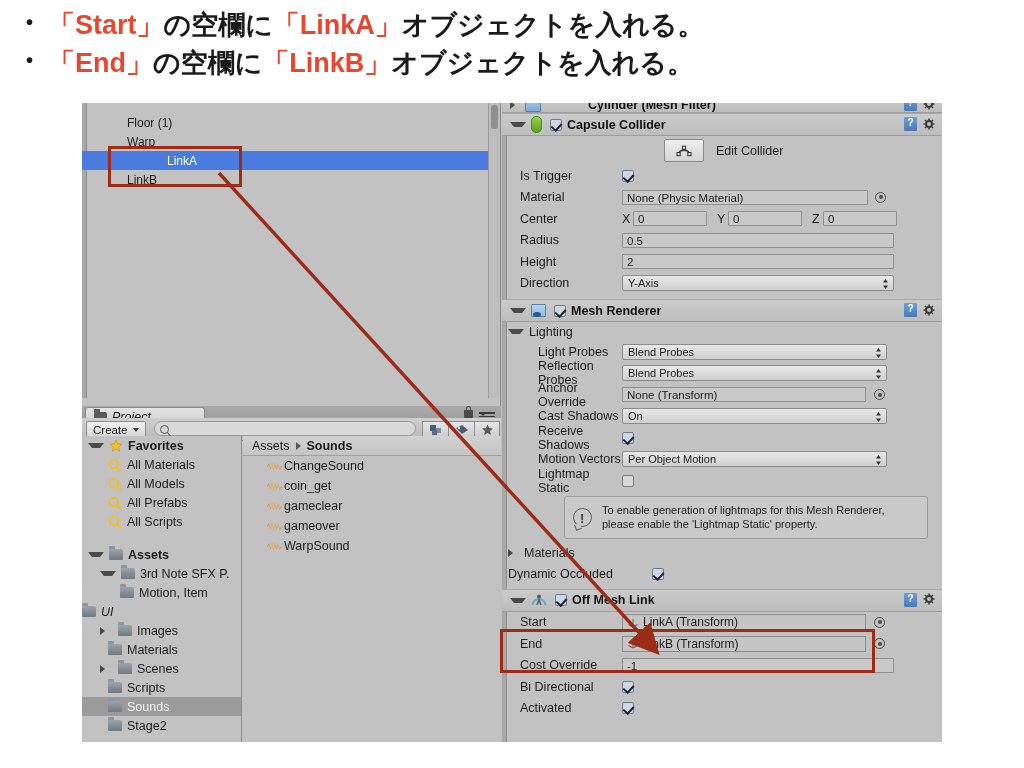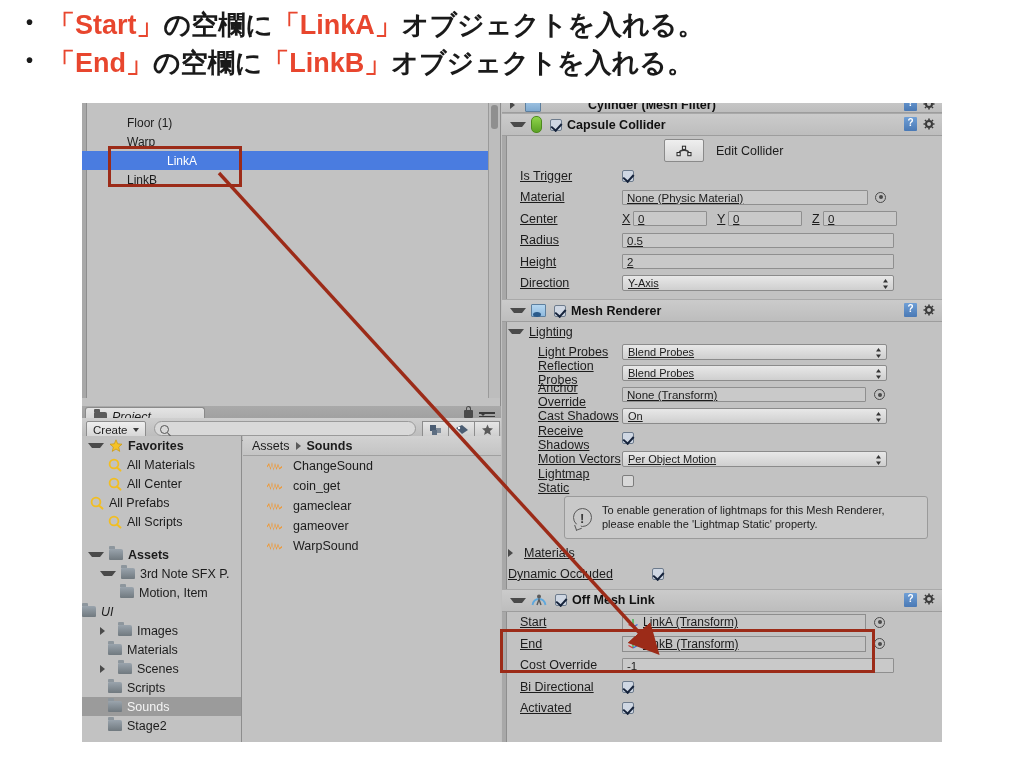--- a/index.html
+++ b/index.html
@@ -151,21 +151,21 @@
   }
   .proj-right { position:absolute; left:161px; top:0; right:0; bottom:0; background:#c2c2c2; }
   .breadcrumb {
     height:19px; background: linear-gradient(#d2d2d2,#c4c4c4);
     border-bottom:1px solid #a0a0a0;
     display:flex; align-items:center; gap:6px; padding-left:9px;
     font-size:12.5px; color:#1c1c1c;
   }
   .bc-arrow { width:0;height:0;border-top:4px solid transparent;border-bottom:4px solid transparent;border-left:5px solid #5a5a5a; }
   .asset-row {
-    height:20px; display:flex; align-items:center; gap:11px; padding-left:24px;
+    height:20px; display:flex; align-items:center; gap:2px; padding-left:24px;
     font-size:12.5px; color:#1c1c1c;
   }
   .audio-ico {
     width:15px; height:10px; flex:0 0 15px; position:relative;
   }
   .audio-ico svg{display:block;}
 
   .tree-row {
     height:19px; display:flex; align-items:center; gap:5px;
     font-size:12.5px; color:#1c1c1c; white-space:nowrap;
@@ -208,21 +208,21 @@
     position:relative; box-sizing:border-box;
   }
   .cb.on::after{
     content:''; position:absolute; left:2px; top:1px; width:5px; height:8px;
     border:solid #15223a; border-width:0 2px 2px 0; transform:rotate(42deg);
   }
   .cb.off{ background:#d8d8d8; border-color:#7d7d7d;}
 
   .frow {
     position:relative; height:21.5px; display:flex; align-items:center;
-    font-size:12.5px; color:#1c1c1c;text-decoration:underline;
+    font-size:12.5px; color:#1c1c1c;
   }
   .flabel { width:120px; flex:0 0 120px; padding-left:18px; box-sizing:border-box; }
   .flabel.ind { padding-left:36px; }
   .fld {
     height:15px; background:#c9c9c9; border:1px solid #8f8f8f;
     display:flex; align-items:flex-end; padding-left:4px; box-sizing:border-box;
     font-size:11.5px; color:#1c1c1c; border-radius:1px;
   }
   .popup {
     height:16px; background: linear-gradient(#e8e8e8,#cfcfcf);
@@ -362,23 +362,23 @@
                   <circle cx="6" cy="6" r="4.4" fill="none" stroke="#f2be22" stroke-width="1.8"></circle>
                   <path d="M9 9.4 L12.4 12.6" stroke="#f2be22" stroke-width="2" stroke-linecap="round"></path>
                 </svg></span>
             <span>All Materials</span>
           </div>
           <div class="tree-row" style="padding-left:26px;">
             <span class="mag-ico"><svg width="14" height="14" viewBox="0 0 14 14">
                   <circle cx="6" cy="6" r="4.4" fill="none" stroke="#f2be22" stroke-width="1.8"></circle>
                   <path d="M9 9.4 L12.4 12.6" stroke="#f2be22" stroke-width="2" stroke-linecap="round"></path>
                 </svg></span>
-            <span>All Center</span>
-          </div>
-          <div class="tree-row" style="padding-left:8px;">
+            <span>All Models</span>
+          </div>
+          <div class="tree-row" style="padding-left:26px;">
             <span class="mag-ico"><svg width="14" height="14" viewBox="0 0 14 14">
                   <circle cx="6" cy="6" r="4.4" fill="none" stroke="#f2be22" stroke-width="1.8"></circle>
                   <path d="M9 9.4 L12.4 12.6" stroke="#f2be22" stroke-width="2" stroke-linecap="round"></path>
                 </svg></span>
             <span>All Prefabs</span>
           </div>
           <div class="tree-row" style="padding-left:26px;">
             <span class="mag-ico"><svg width="14" height="14" viewBox="0 0 14 14">
                   <circle cx="6" cy="6" r="4.4" fill="none" stroke="#f2be22" stroke-width="1.8"></circle>
                   <path d="M9 9.4 L12.4 12.6" stroke="#f2be22" stroke-width="2" stroke-linecap="round"></path>

